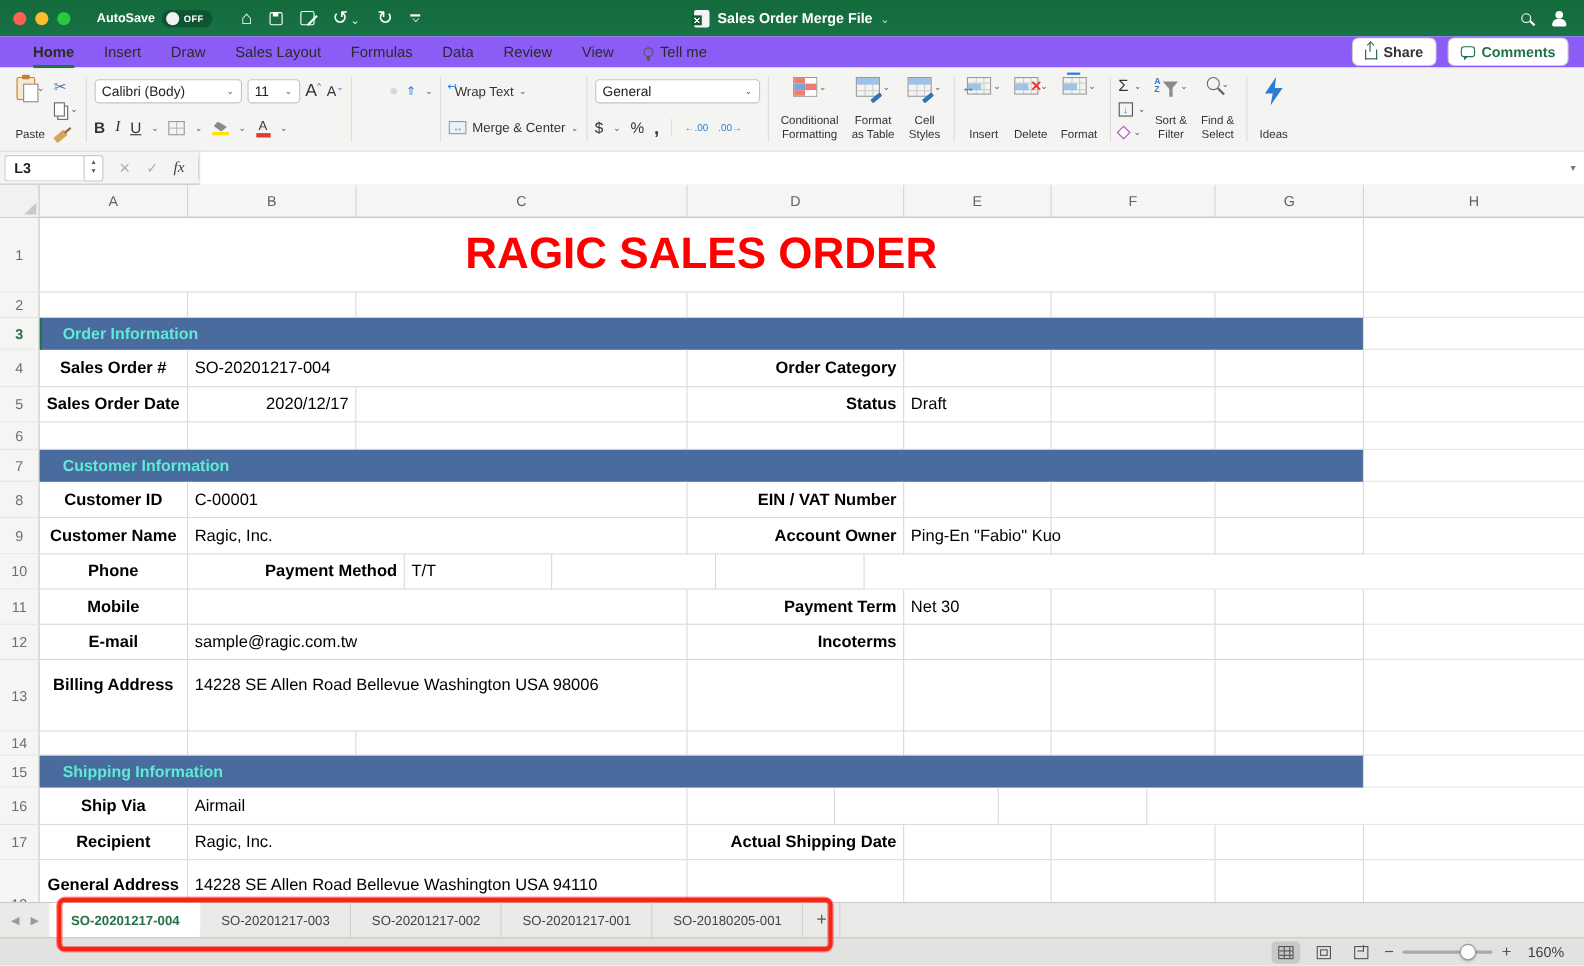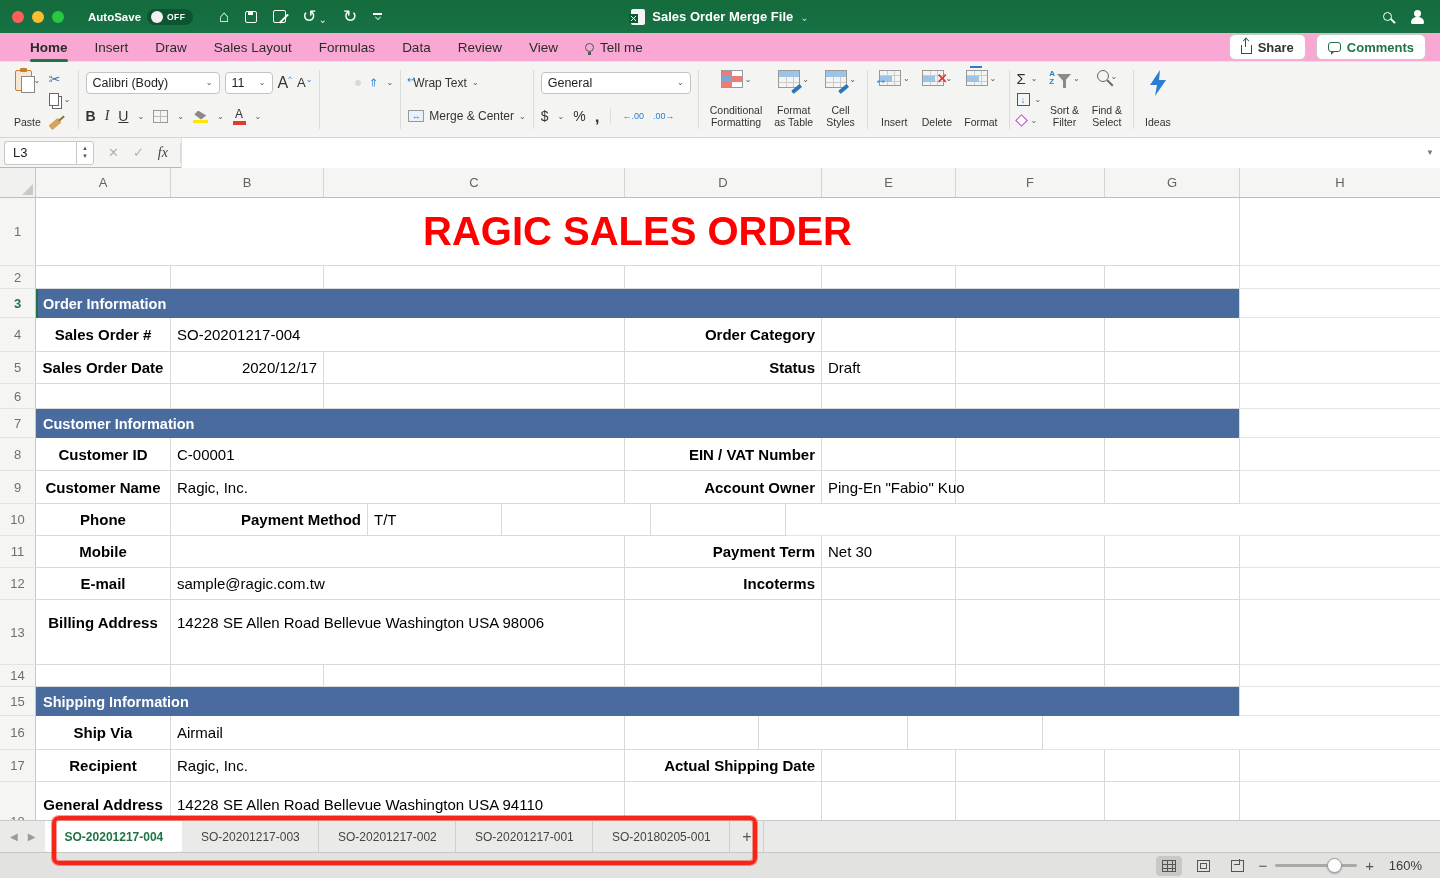--- a/index.html
+++ b/index.html
@@ -36,21 +36,21 @@
   .doc-title .t { font-size:13px; font-weight:bold; color:#fff; }
   .doc-title .chev { font-size:10px; color:rgba(255,255,255,.75); margin-top:2px; }
   .tb-right { margin-left:auto; display:flex; align-items:center; gap:18px; margin-right:16px; }
   .mag { width:9px; height:9px; border:1.8px solid #fff; border-radius:50%; position:relative; }
   .mag::after { content:""; position:absolute; width:6px; height:1.8px; background:#fff; transform:rotate(45deg); right:-5px; bottom:-2px; }
   .user { width:14px; height:14px; position:relative; }
   .user::before { content:""; position:absolute; top:0; left:4px; width:7px; height:7px; border-radius:50%; background:#fff; }
   .user::after { content:""; position:absolute; bottom:0; left:1px; width:13px; height:7px; border-radius:7px 7px 2px 2px; background:#fff; }
 
   
-  .menubar { top:33px; height:29px; background:#f9a8d4; display:flex; align-items:center; padding-left:30px; gap:27px; border-bottom:1px solid #e4e4e2; }
+  .menubar { top:33px; height:29px; background:#8b5cf6; display:flex; align-items:center; padding-left:30px; gap:27px; border-bottom:1px solid #e4e4e2; }
   .mtab { font-size:13.5px; color:#2b2b2b; position:relative; height:29px; display:flex; align-items:center; cursor:default; }
   .mtab.active { font-weight:bold; }
   .mtab.active::after { content:""; position:absolute; left:0; right:0; bottom:0; height:3px; background:#217346; border-radius:2px; }
   .tellme { display:flex; align-items:center; gap:6px; font-size:13.5px; color:#2b2b2b; }
   .bulb { width:9px; height:9px; border:1.5px solid #555; border-radius:50%; position:relative; }
   .bulb::after { content:""; position:absolute; left:2px; bottom:-4px; width:3px; height:3px; background:#555; }
   .mb-right { margin-left:auto; display:flex; gap:10px; margin-right:14px; }
   .mbtn { height:26px; border:1px solid #c9c9c9; border-radius:6px; background:#fff; display:flex; align-items:center; gap:6px; padding:0 11px; font-size:13px; font-weight:bold; color:#333; }
   .mbtn.comments { color:#217346; }
   .share-ic { width:11px; height:9px; border:1.6px solid #1e5b3c; border-top:none; position:relative; margin-top:4px; }
@@ -119,21 +119,21 @@
   .sq-ic { width:13px; height:13px; border:1.4px solid #555; display:flex; align-items:center; justify-content:center; font-size:9px; color:#2b7cd3; }
   .eraser { width:9px; height:9px; background:#fff; border:1.6px solid #c13bd4; transform:rotate(45deg); }
   .az { display:flex; flex-direction:column; font-size:8px; font-weight:bold; color:#2b7cd3; line-height:1.05; }
   .funnel { width:0; height:0; border-left:7px solid transparent; border-right:7px solid transparent; border-top:8px solid #8a8a8a; position:relative; }
   .funnel::after { content:""; position:absolute; left:-1.5px; top:-2px; width:3px; height:8px; background:#8a8a8a; }
   .mag2 { width:12px; height:12px; border:1.8px solid #666; border-radius:50%; position:relative; }
   .mag2::after { content:""; position:absolute; width:8px; height:1.8px; background:#666; transform:rotate(45deg); right:-6px; bottom:-3px; }
 
   
   .fbar { top:138px; height:30px; background:#f4f4f2; border-bottom:1px solid #b8b8b8; display:flex; align-items:center; }
-  .namebox { width:72px; height:24px; margin-left:4px; background:#fff; border:1px solid #c9c9c9; border-right:none; border-radius:3px 0 0 3px; display:flex; align-items:center; padding-left:8px; font-size:13px; color:#222; }
+  .namebox { width:72px; height:24px; margin-left:4px; background:#fff; border:1px solid #c9c9c9; border-right:none; border-radius:3px 0 0 3px; display:flex; align-items:center; padding-left:8px; font-size:13px; color:#222;font-weight:bold; }
   .spinner { width:18px; height:24px; border:1px solid #c9c9c9; border-radius:0 3px 3px 0; background:#fff; display:flex; flex-direction:column; align-items:center; justify-content:center; font-size:6px; color:#555; line-height:1.3; }
   .fb-icons { display:flex; align-items:center; gap:14px; margin-left:14px; padding-right:12px; border-right:1px solid #d8d8d6; height:20px; }
   .fb-icons .x { color:#b0b0b0; font-size:13px; }
   .fb-icons .ck { color:#b0b0b0; font-size:13px; }
   .fb-icons .fx { font-family:"Liberation Serif",serif; font-style:italic; font-size:14px; color:#444; }
   .fb-input { flex:1; height:30px; background:#fff; border-left:1px solid #e2e2e0; }
   .fb-caret { width:20px; display:flex; align-items:center; justify-content:center; color:#777; font-size:8px; background:#fff; height:30px; }
 
   
   .sheet { top:168px; bottom:58px; background:#fff; overflow:hidden; }
@@ -145,21 +145,21 @@
   .r { display:flex; }
   .rn { width:36px; background:#f5f5f4; border-right:1px solid #c6c6c6; border-bottom:1px solid #e3e3e3; display:flex; align-items:center; justify-content:center; font-size:13px; color:#6f6f6f; flex:0 0 36px; }
   .rn.grnrow { color:#217346; font-weight:bold; }
   .cell { border-right:1px solid #d9d9d9; border-bottom:1px solid #d9d9d9; display:flex; align-items:center; font-size:15px; color:#000; padding:0 6px; overflow:visible; white-space:nowrap; }
   .cell.h { border-right:none; border-bottom:1px solid #e5e5e5; }
   .cell.label { justify-content:center; font-weight:bold; overflow:hidden; }
   .cell.label .inner { float:right; white-space:nowrap; }
   .cell.rlabel { justify-content:flex-end; font-weight:bold; }
   .cell.right { justify-content:flex-end; }
   .w-bc { width:454px; }
-  .section { width:1204px; flex:0 0 1204px; background:#4a6b9e; color:#ffffff; font-weight:bold; font-size:14.5px; display:flex; align-items:center; padding:0 7px; border-right:1px solid #d9d9d9; }
+  .section { width:1204px; flex:0 0 1204px; background:#4a6b9e; color:#5eead4; font-weight:bold; font-size:14.5px; display:flex; align-items:center; padding:0 21px; border-right:1px solid #d9d9d9; }
   .section.accent { box-shadow:inset 2px 0 0 #217346; }
   .titlecell { width:1204px; flex:0 0 1204px; display:flex; align-items:center; justify-content:center; border-right:1px solid #d9d9d9; border-bottom:1px solid #d9d9d9; }
   .titlecell .t { font-size:40px; font-weight:bold; color:#ff0000; letter-spacing:0; }
   .top-align { align-items:flex-start; padding-top:14px; }
   .rh1{height:68px}.rh2{height:23px}.rh3{height:29px}.rh4{height:34px}.rh5{height:32px}
   .rh6{height:25px}.rh7{height:29px}.rh8{height:33px}.rh9{height:33px}.rh10{height:32px}
   .rh11{height:32px}.rh12{height:32px}.rh13{height:65px}.rh14{height:22px}.rh15{height:29px}
   .rh16{height:34px}.rh17{height:32px}.rh18{height:80px}
 
   

